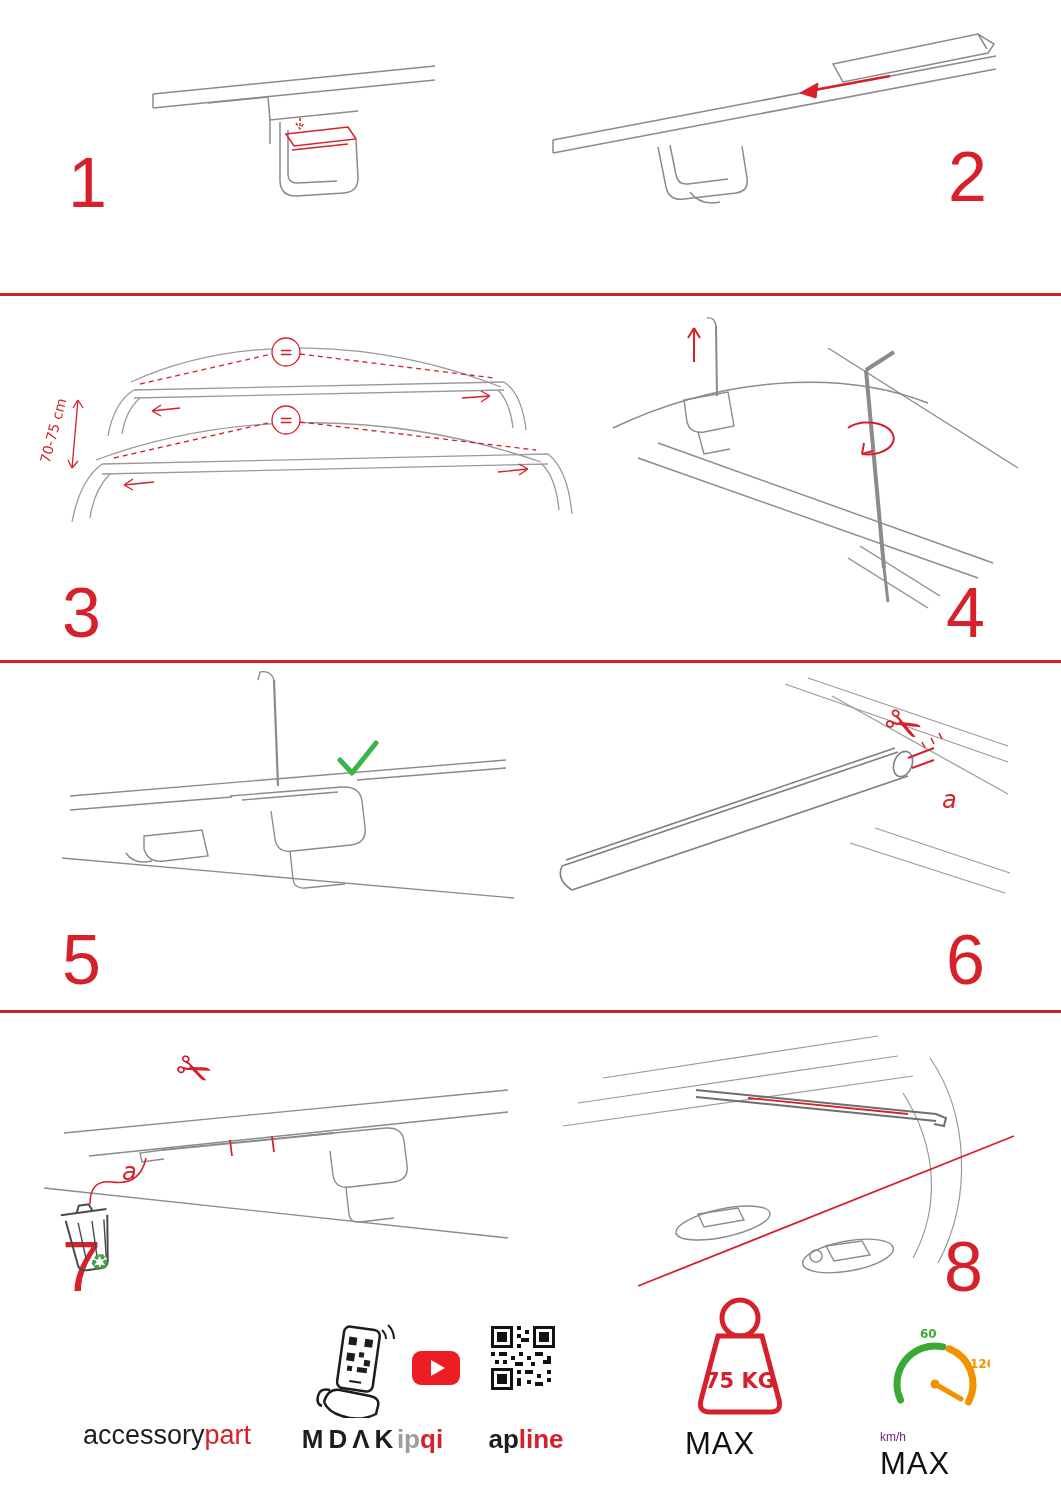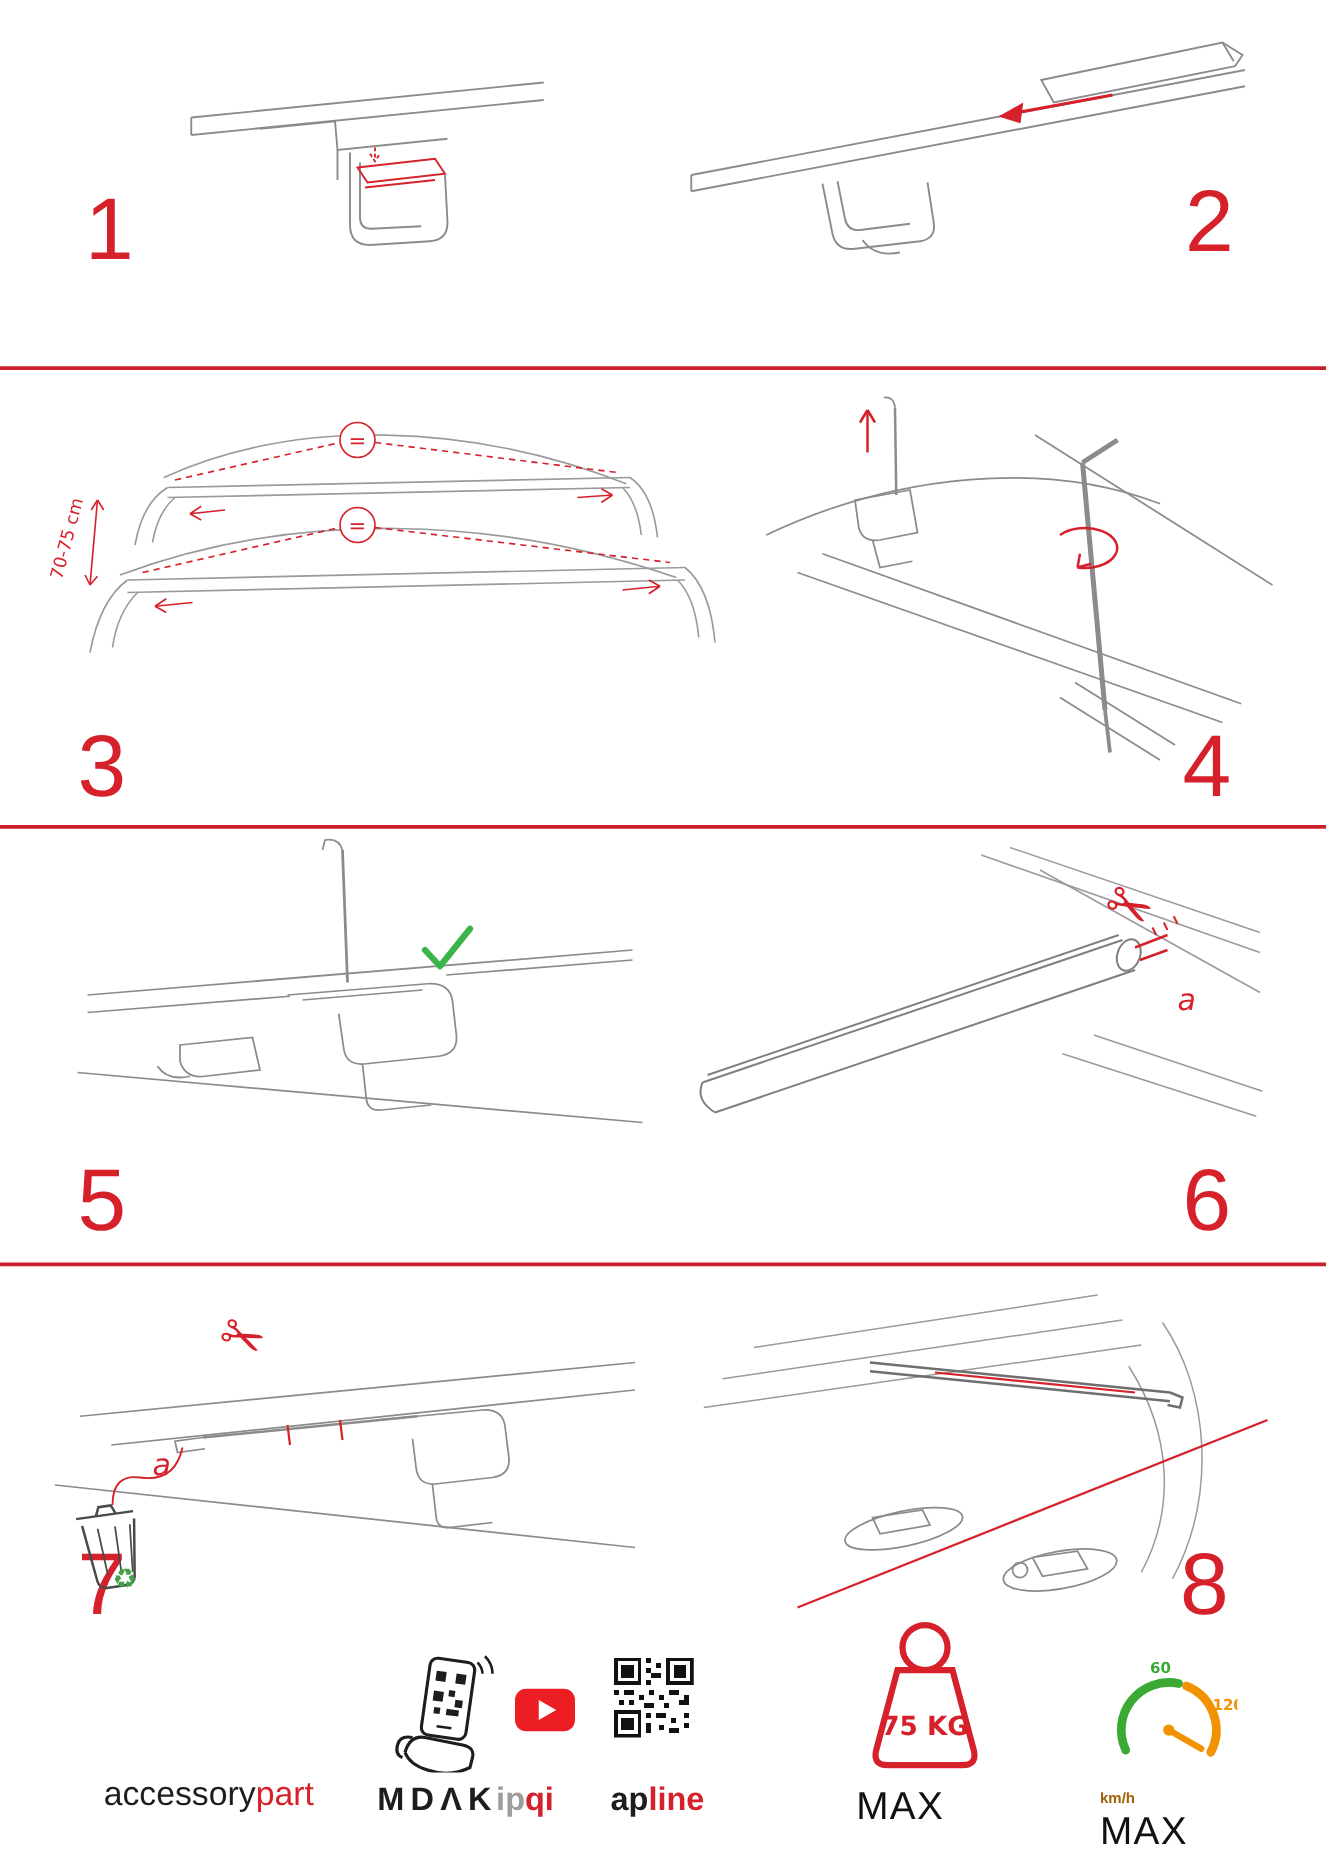--- a/index.html
+++ b/index.html
@@ -17,21 +17,21 @@
              font-size:27px;font-weight:normal;color:#1d1d1b}
   .red{color:#d6212b}
   .gray{color:#9d9d9c}
   .logo-text{position:absolute;top:1424px;font-size:26px;color:#1d1d1b;text-align:center;font-weight:700}
   #mdak{left:290px;width:120px;letter-spacing:5px}
   #ipqi{left:380px;width:80px}
   #apline{left:474px;width:104px}
   .icon-abs{position:absolute}
   .limit-block{position:absolute;}
   .max-label{font-size:31px;font-weight:normal;color:#111;margin-top:2px;letter-spacing:1px}
-  .kmh-label{font-size:12px;font-weight:bold;color:#a16207}
+  .kmh-label{font-size:12px;font-weight:normal;color:#701a75}
 </style>
 </head>
 <body>
 
 <div class="page">
 
   <div class="step-num" style="left:68px;top:148px">1</div>
   <figure class="illus" style="left:148px;top:52px;width:292px;height:188px">
     <svg viewBox="0 0 292 188">
       <g stroke="#8b8b8b" fill="none" stroke-width="1.5">

